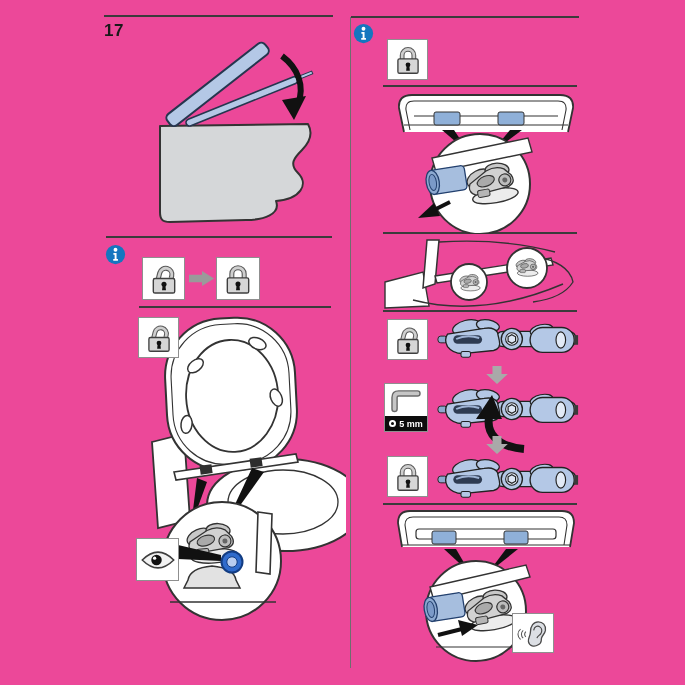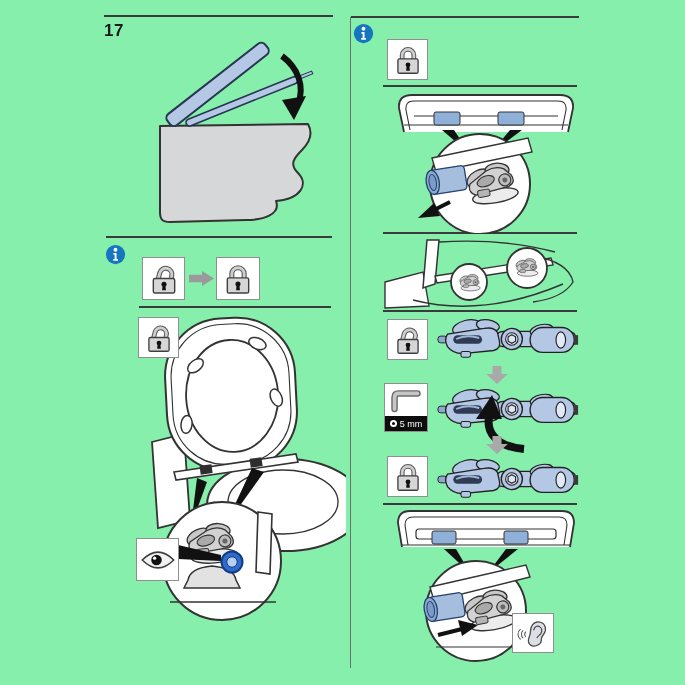--- a/index.html
+++ b/index.html
@@ -1,28 +1,28 @@
 <!DOCTYPE html>
 <html><head>
 <meta charset="utf-8">
 <style>
   html,body{margin:0;padding:0;background:#fff;}
-  .page{position:relative;width:685px;height:685px;background:#86efac;overflow:hidden;
+  .page{position:relative;width:685px;height:685px;background:#ec4899;overflow:hidden;
         font-family:"Liberation Sans",sans-serif;color:#1a1a1a;}
   .rule{position:absolute;height:2px;background:#3b3b3b;}
   .vrule{position:absolute;width:1px;background:#6e6e6e;}
   .step-number{position:absolute;font-size:17px;font-weight:bold;letter-spacing:.5px;}
   .box{position:absolute;background:#fff;border:1.5px solid #8f8f8f;box-sizing:border-box;
        display:flex;align-items:center;justify-content:center;}
   .box svg{display:block;}
   .abs{position:absolute;}
   .tool-box{position:absolute;background:#fff;border:1.5px solid #8f8f8f;box-sizing:border-box;
             display:flex;flex-direction:column;align-items:stretch;}
   .tool-key{flex:1;display:flex;align-items:center;justify-content:center;}
-  .tool-label{height:15px;background:#0d0d0d;color:#fff;font-size:9px;font-weight:normal;
+  .tool-label{height:15px;background:#0d0d0d;color:#fff;font-size:9px;font-weight:bold;
               display:flex;align-items:center;justify-content:center;gap:3px;}
   .dot{width:7px;height:7px;border-radius:50%;background:#fff;position:relative;flex:0 0 auto;}
   .dot::after{content:"";position:absolute;inset:2px;border-radius:50%;background:#0d0d0d;}
 </style>
 </head>
 <body>
 
 <div class="page">
 
   <svg width="0" height="0" style="position:absolute" aria-hidden="true">

